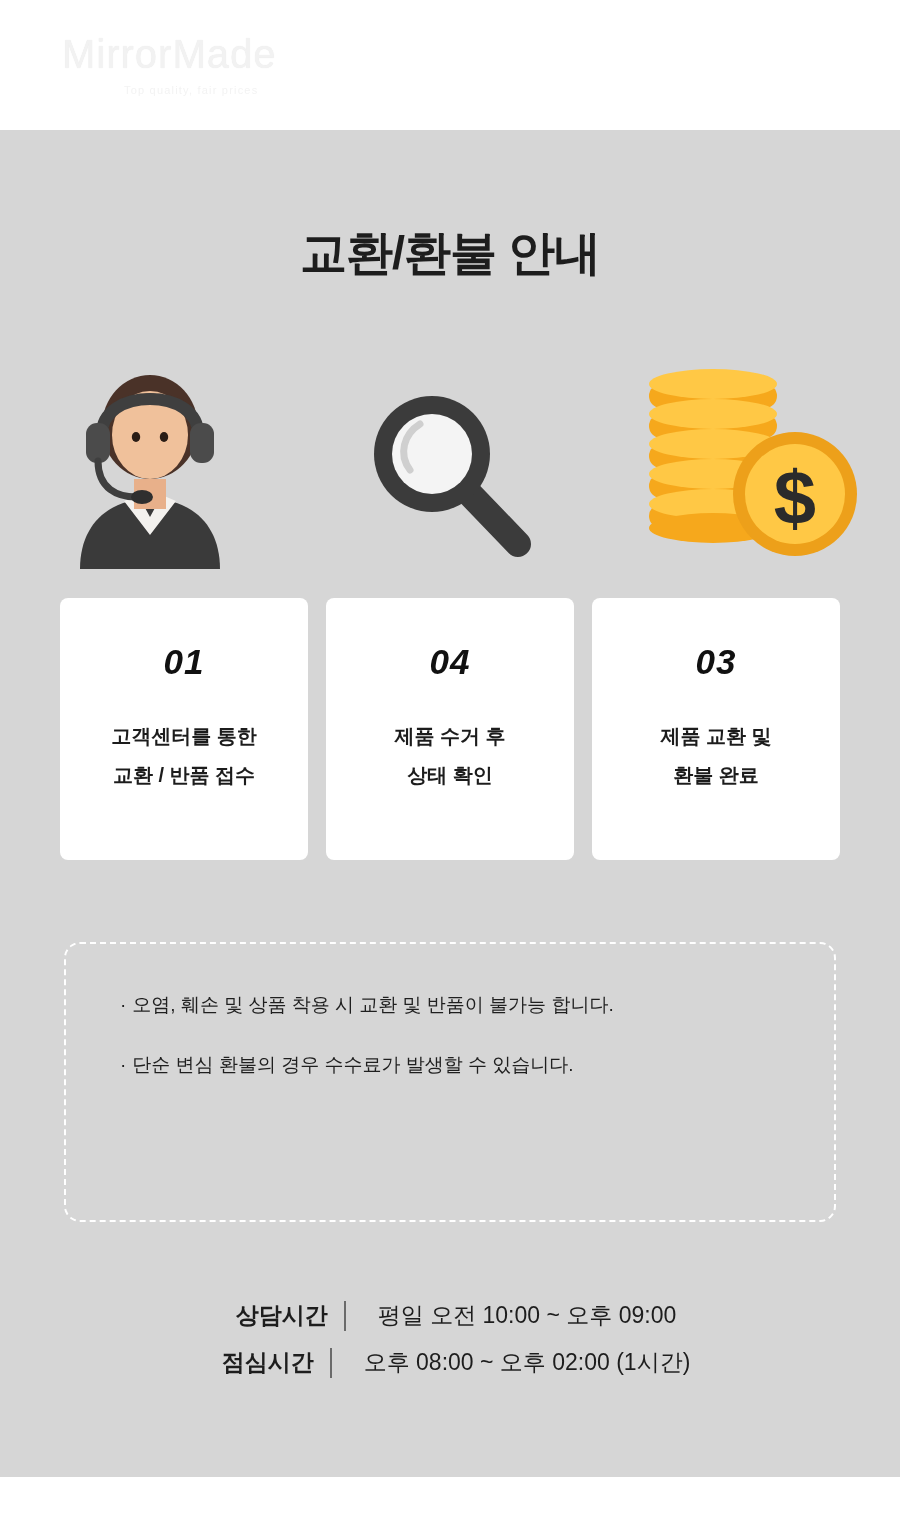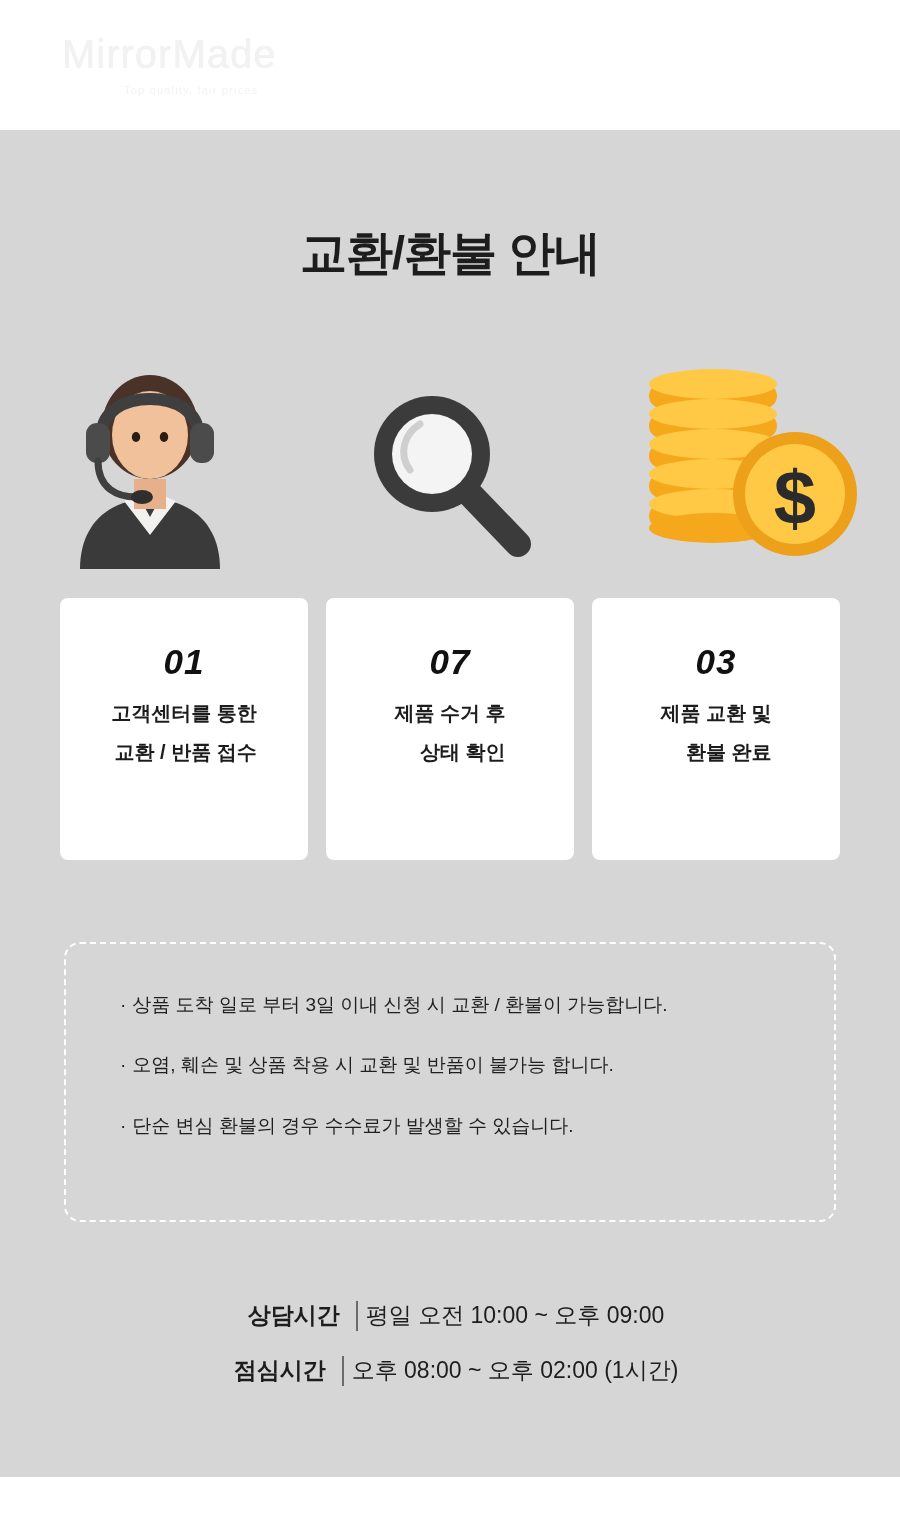--- a/index.html
+++ b/index.html
@@ -98,22 +98,22 @@
     padding-top: 44px;
   }
   .card-num {
     font-size: 35px;
     font-weight: 700;
     font-style: italic;
     color: #111;
     letter-spacing: 1px;
   }
   .card-lines {
-    margin-top: 12px;
-    text-align: right;
+    margin-top: 35px;
+    text-align: center;
   }
   .card-line {
     font-size: 20px;
     font-weight: 700;
     color: #1c1c1c;
     line-height: 1.95;
   }
 
   
   .notes {
@@ -133,41 +133,41 @@
   }
   .note-item:last-child { margin-bottom: 0; }
   .note-dot { margin-right: 6px; }
 
   
   .hours {
     margin-top: 78px;
     display: flex;
     flex-direction: column;
     align-items: center;
-    gap: 24px;
+    gap: 16px;
   }
   .hours-row {
     display: flex;
     align-items: center;
     font-size: 23px;
     color: #1d1d1d;
   }
   .hours-label {
     width: 120px;
     text-align: right;
     font-weight: 700;
     padding-right: 16px;
   }
   .hours-sep {
     width: 2px;
     height: 30px;
     background: #6b6b6b;
   }
   .hours-value {
-    padding-left: 8px;
+    padding-left: 32px;
     font-weight: 400;
   }
 
   
   .bottom-strip {
     position: absolute;
     left: 0;
     bottom: 0;
     width: 900px;
     height: 60px;
@@ -256,42 +256,39 @@
 
       <div class="card">
         <div class="card-num">01</div>
         <div class="card-lines">
           <div class="card-line">고객센터를 통한</div>
           <div class="card-line">교환 / 반품 접수</div>
         </div>
       </div>
 
       <div class="card">
-        <div class="card-num">07</div>
+        <div class="card-num">04</div>
         <div class="card-lines">
           <div class="card-line">제품 수거 후</div>
           <div class="card-line">상태 확인</div>
         </div>
       </div>
 
       <div class="card">
         <div class="card-num">03</div>
         <div class="card-lines">
           <div class="card-line">제품 교환 및</div>
           <div class="card-line">환불 완료</div>
         </div>
       </div>
 
     </div>
 
     <div class="notes">
       <div class="note-item">
-        <span class="note-dot">·</span><span>상품 도착 일로 부터 3일 이내 신청 시 교환 / 환불이 가능합니다.</span>
-      </div>
-      <div class="note-item">
         <span class="note-dot">·</span><span>오염, 훼손 및 상품 착용 시 교환 및 반품이 불가능 합니다.</span>
       </div>
       <div class="note-item">
         <span class="note-dot">·</span><span>단순 변심 환불의 경우 수수료가 발생할 수 있습니다.</span>
       </div>
     </div>
 
     <div class="hours">
       <div class="hours-row">
         <div class="hours-label">상담시간</div>

